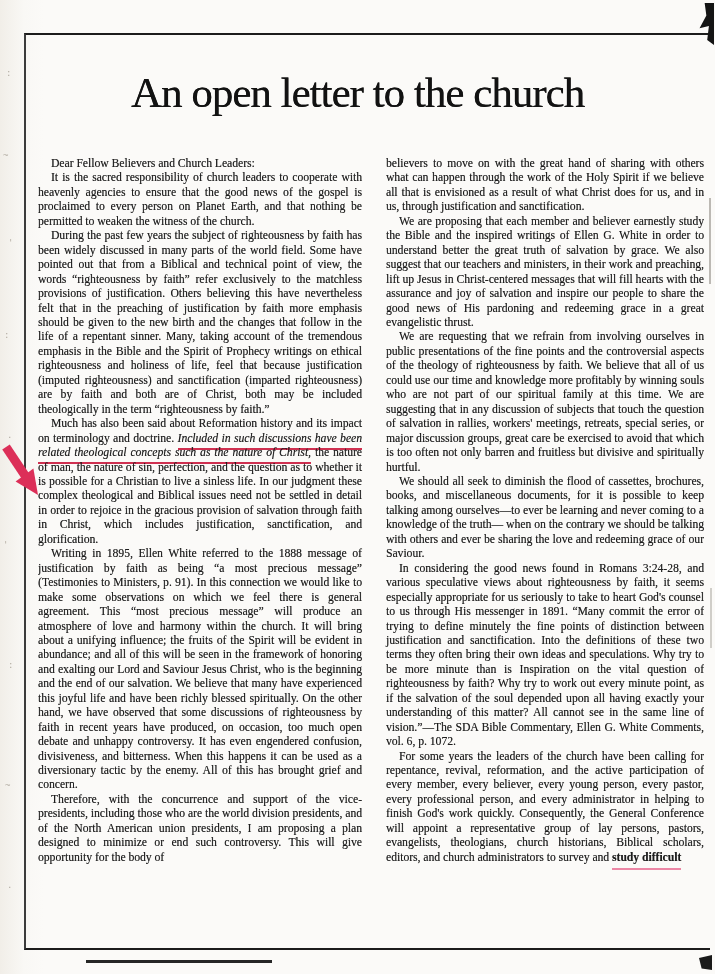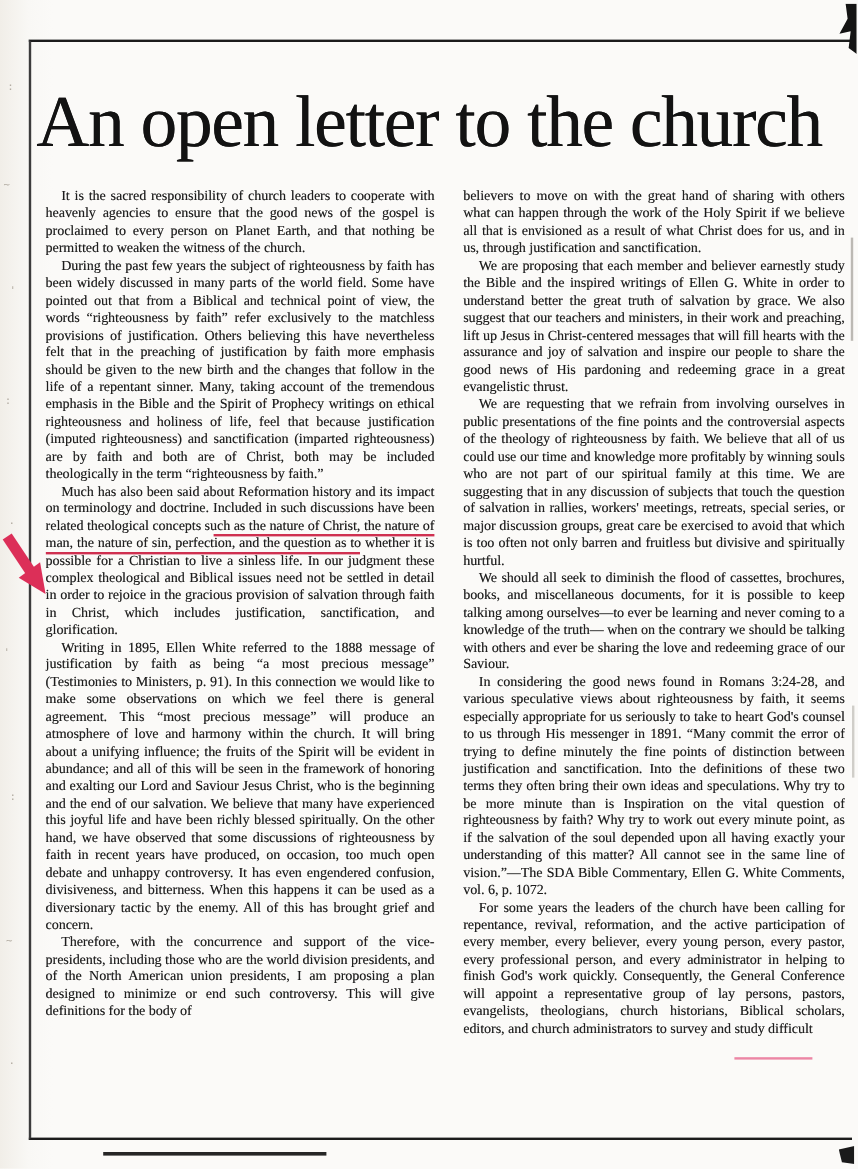--- a/index.html
+++ b/index.html
@@ -16,45 +16,47 @@
   .frame{
     position:absolute;left:24px;top:33px;right:5px;bottom:24px;
     border-top:2px solid #1c1c1c;
     border-left:2px solid #3c3c3c;
     border-bottom:2px solid #1c1c1c;
   }
   h1.title{
     position:absolute;top:68px;left:0;right:0;margin:0;
     text-align:center;
     font-family:"Liberation Serif", serif;
-    font-weight:normal;font-size:61px;letter-spacing:-1px;color:#121212;
+    font-weight:normal;font-size:43px;letter-spacing:-1px;color:#121212;
     text-shadow:0.3px 0 0 #1a1a1a;
   }
   .cols{
     position:absolute;top:157px;left:38px;width:666px;height:794px;
     display:flex;gap:24px;overflow:hidden;
   }
   .col{
     font-size:11.6px;line-height:14.45px;color:#1d1d1d;
     text-align:justify;
     text-shadow:0.2px 0 0 rgba(25,25,25,0.55);
   }
   .col-left{width:324px;}
   .col-right{width:318px;}
   .col p{margin:0;text-indent:13px;}
   .col p.noindent{text-indent:0;}
   .salut{margin:0 0 1px 0;text-indent:0;}
   .ital{}
   .red-underline{
     border-bottom:2px solid #cf3050;
-    padding-bottom:15px;
+    padding-bottom:3px;
+    font-style:italic;
   }
   .pink-underline{
     border-bottom:2px solid #ec86a5;
-    padding-bottom:17px;
+    padding-bottom:4px;
+    font-weight:bold;
   }
   .arrow{
     position:absolute;left:0px;top:443px;width:48px;height:60px;
   }
   .blob-tr{
     position:absolute;right:1px;top:3px;width:17px;height:42px;
     background:#141414;
     clip-path:polygon(45% 0,100% 0,100% 100%,60% 88%,70% 55%,15% 60%,55% 30%);
   }
   .blob-br{
@@ -98,25 +100,26 @@
     <i style="left:8px;top:660px;">:</i>
     <i style="left:5px;top:780px;">~</i>
     <i style="left:7px;top:880px;">.</i>
   </div>
 
   <h1 class="title">An open letter to the church</h1>
 
   <div class="cols">
 
     <div class="col col-left">
+      <p class="salut">Dear Fellow Believers and Church Leaders:</p>
       <p><span>It is the sacred responsibility of church leaders to cooperate with heavenly agencies to ensure that the good news of the gospel is proclaimed to every person on Planet Earth, and that nothing be permitted to weaken the witness of the church.</span></p>
       <p><span>During the past few years the subject of righteousness by faith has been widely discussed in many parts of the world field. Some have pointed out that from a Biblical and technical point of view, the words “righteousness by faith” refer exclusively to the matchless provisions of justification. Others believing this have nevertheless felt that in the preaching of justification by faith more emphasis should be given to the new birth and the changes that follow in the life of a repentant sinner. Many, taking account of the tremendous emphasis in the Bible and the Spirit of Prophecy writings on ethical righteousness and holiness of life, feel that because justification (imputed righteousness) and sanctification (imparted righteousness) are by faith and both are of Christ, both may be included theologically in the term “righteousness by faith.”</span></p>
       <p><span>Much has also been said about Reformation history and its impact on terminology and doctrine. </span><span class="red-underline">Included in such discussions have been related theological concepts such as the nature of Christ,</span><span> the nature of man, the nature of sin, perfection, and the question as to whether it is possible for a Christian to live a sinless life. In our judgment these complex theological and Biblical issues need not be settled in detail in order to rejoice in the gracious provision of salvation through faith in Christ, which includes justification, sanctification, and glorification.</span></p>
       <p><span>Writing in 1895, Ellen White referred to the 1888 message of justification by faith as being “a most precious message” (</span><span class="ital">Testimonies to Ministers</span><span>, p. 91). In this connection we would like to make some observations on which we feel there is general agreement. This “most precious message” will produce an atmosphere of love and harmony within the church. It will bring about a unifying influence; the fruits of the Spirit will be evident in abundance; and all of this will be seen in the framework of honoring and exalting our Lord and Saviour Jesus Christ, who is the beginning and the end of our salvation. We believe that many have experienced this joyful life and have been richly blessed spiritually. On the other hand, we have observed that some discussions of righteousness by faith in recent years have produced, on occasion, too much open debate and unhappy controversy. It has even engendered confusion, divisiveness, and bitterness. When this happens it can be used as a diversionary tactic by the enemy. All of this has brought grief and concern.</span></p>
-      <p><span>Therefore, with the concurrence and support of the vice-presidents, including those who are the world division presidents, and of the North American union presidents, I am proposing a plan designed to minimize or end such controversy. This will give definitions for the body of</span></p>
+      <p><span>Therefore, with the concurrence and support of the vice-presidents, including those who are the world division presidents, and of the North American union presidents, I am proposing a plan designed to minimize or end such controversy. This will give opportunity for the body of</span></p>
     </div>
 
     <div class="col col-right">
       <p class="noindent"><span>believers to move on with the great hand of sharing with others what can happen through the work of the Holy Spirit if we believe all that is envisioned as a result of what Christ does for us, and in us, through justification and sanctification.</span></p>
       <p><span>We are proposing that each member and believer earnestly study the Bible and the inspired writings of Ellen G. White in order to understand better the great truth of salvation by grace. We also suggest that our teachers and ministers, in their work and preaching, lift up Jesus in Christ-centered messages that will fill hearts with the assurance and joy of salvation and inspire our people to share the good news of His pardoning and redeeming grace in a great evangelistic thrust.</span></p>
       <p><span>We are requesting that we refrain from involving ourselves in public presentations of the fine points and the controversial aspects of the theology of righteousness by faith. We believe that all of us could use our time and knowledge more profitably by winning souls who are not part of our spiritual family at this time. We are suggesting that in any discussion of subjects that touch the question of salvation in rallies, workers' meetings, retreats, special series, or major discussion groups, great care be exercised to avoid that which is too often not only barren and fruitless but divisive and spiritually hurtful.</span></p>
       <p><span>We should all seek to diminish the flood of cassettes, brochures, books, and miscellaneous documents, for it is possible to keep talking among ourselves—to ever be learning and never coming to a knowledge of the truth— when on the contrary we should be talking with others and ever be sharing the love and redeeming grace of our Saviour.</span></p>
       <p><span>In considering the good news found in Romans 3:24-28, and various speculative views about righteousness by faith, it seems especially appropriate for us seriously to take to heart God's counsel to us through His messenger in 1891. “Many commit the error of trying to define minutely the fine points of distinction between justification and sanctification. Into the definitions of these two terms they often bring their own ideas and speculations. Why try to be more minute than is Inspiration on the vital question of righteousness by faith? Why try to work out every minute point, as if the salvation of the soul depended upon all having exactly your understanding of this matter? All cannot see in the same line of vision.”—</span><span class="ital">The SDA Bible Commentary</span><span>, Ellen G. White Comments, vol. 6, p. 1072.</span></p>
       <p><span>For some years the leaders of the church have been calling for repentance, revival, reformation, and the active participation of every member, every believer, every young person, every pastor, every professional person, and every administrator in helping to finish God's work quickly. Consequently, the General Conference will appoint a representative group of lay persons, pastors, evangelists, theologians, church historians, Biblical scholars, editors, and church administrators to survey and </span><span class="pink-underline">study difficult</span></p>
     </div>

